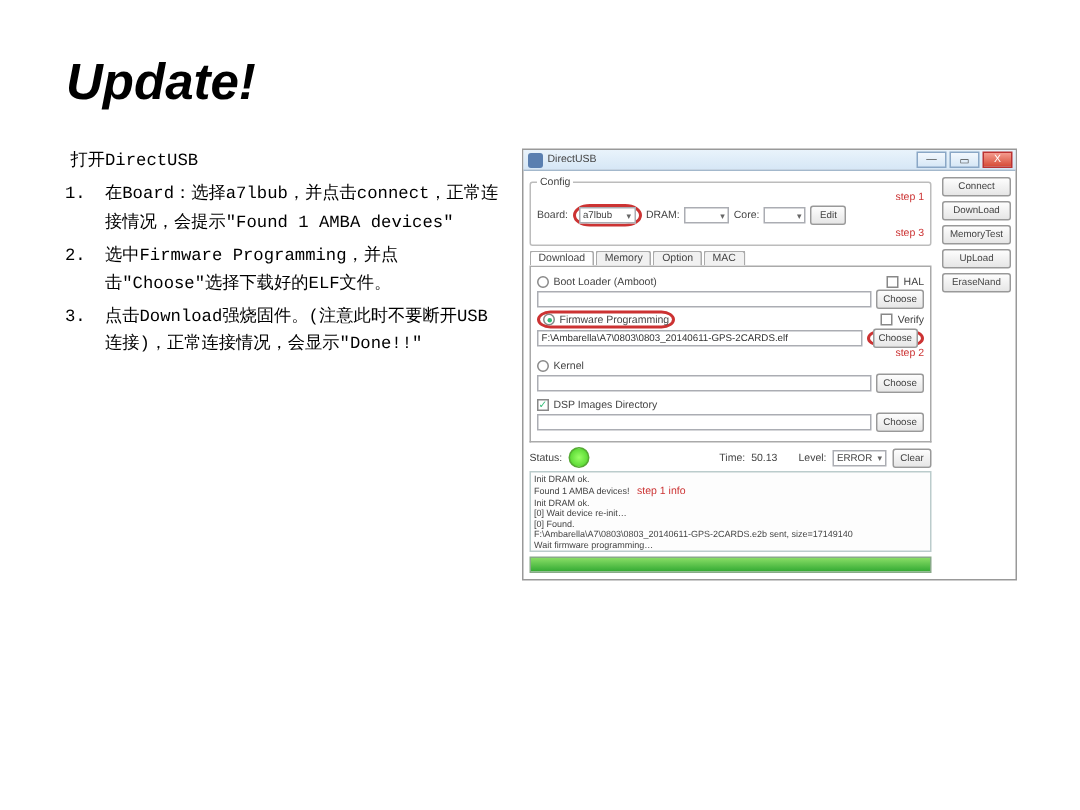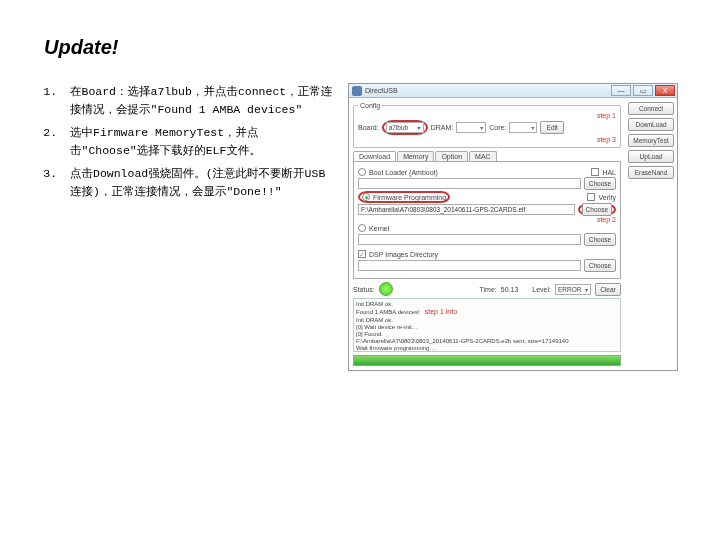--- a/index.html
+++ b/index.html
@@ -1,18 +1,18 @@
 <!DOCTYPE html>
 <html><head>
 <meta charset="utf-8">
 <style>
   * { box-sizing: border-box; }
   body { margin: 0; font-family: "Microsoft YaHei", Arial, sans-serif; background: #fff; width: 720px; height: 540px; }
   .slide { padding: 36px 40px 20px 44px; }
-  h1 { font-style: italic; font-size: 20px; margin: 0 0 24px 0; font-weight: 700; }
+  h1 { font-style: italic; font-size: 34px; margin: 0 0 24px 0; font-weight: 700; }
   .content { display: flex; gap: 14px; }
   .left { width: 290px; font-size: 11.5px; line-height: 1.6; }
   .intro { margin: 0 0 4px 3px; font-family: "Courier New", "Microsoft YaHei", monospace; }
   ol { margin: 0; padding-left: 20px; font-family: "Courier New", "Microsoft YaHei", monospace; }
   li { margin-bottom: 4px; padding-left: 6px; }
 
   .shot { width: 330px; font-family: "Segoe UI", sans-serif; font-size: 7px; color: #444; border: 1px solid #999; background: #fff; }
   .titlebar { display: flex; align-items: center; height: 14px; background: linear-gradient(#e9f3fb,#d6e7f6); border-bottom: 1px solid #a3b8cc; }
   .titlebar .icon { width: 10px; height: 10px; background: #5a7fb0; border-radius: 2px; margin: 0 3px; }
   .winbtns { margin-left: auto; display: flex; }
@@ -48,23 +48,24 @@
   .pbar { height: 11px; border: 1px solid #8a8; background: linear-gradient(#8d6,#3a3); margin-top: 3px; }
 </style>
 </head>
 <body>
 
 <div class="slide">
   <h1>Update!</h1>
   <div class="content">
 
     <div class="left">
+      <p class="intro">打开DirectUSB</p>
       <ol>
         <li>在Board：选择a7lbub，并点击connect，正常连接情况，会提示"Found 1 AMBA devices"</li>
-        <li>选中Firmware MemoryTest，并点击"Choose"选择下载好的ELF文件。</li>
+        <li>选中Firmware Programming，并点击"Choose"选择下载好的ELF文件。</li>
         <li>点击Download强烧固件。(注意此时不要断开USB连接)，正常连接情况，会显示"Done!!"</li>
       </ol>
     </div>
 
     <div class="shot">
       <div class="titlebar">
         <span class="icon"></span>
         <span>DirectUSB</span>
         <div class="winbtns">
           <div class="winbtn">—</div>

